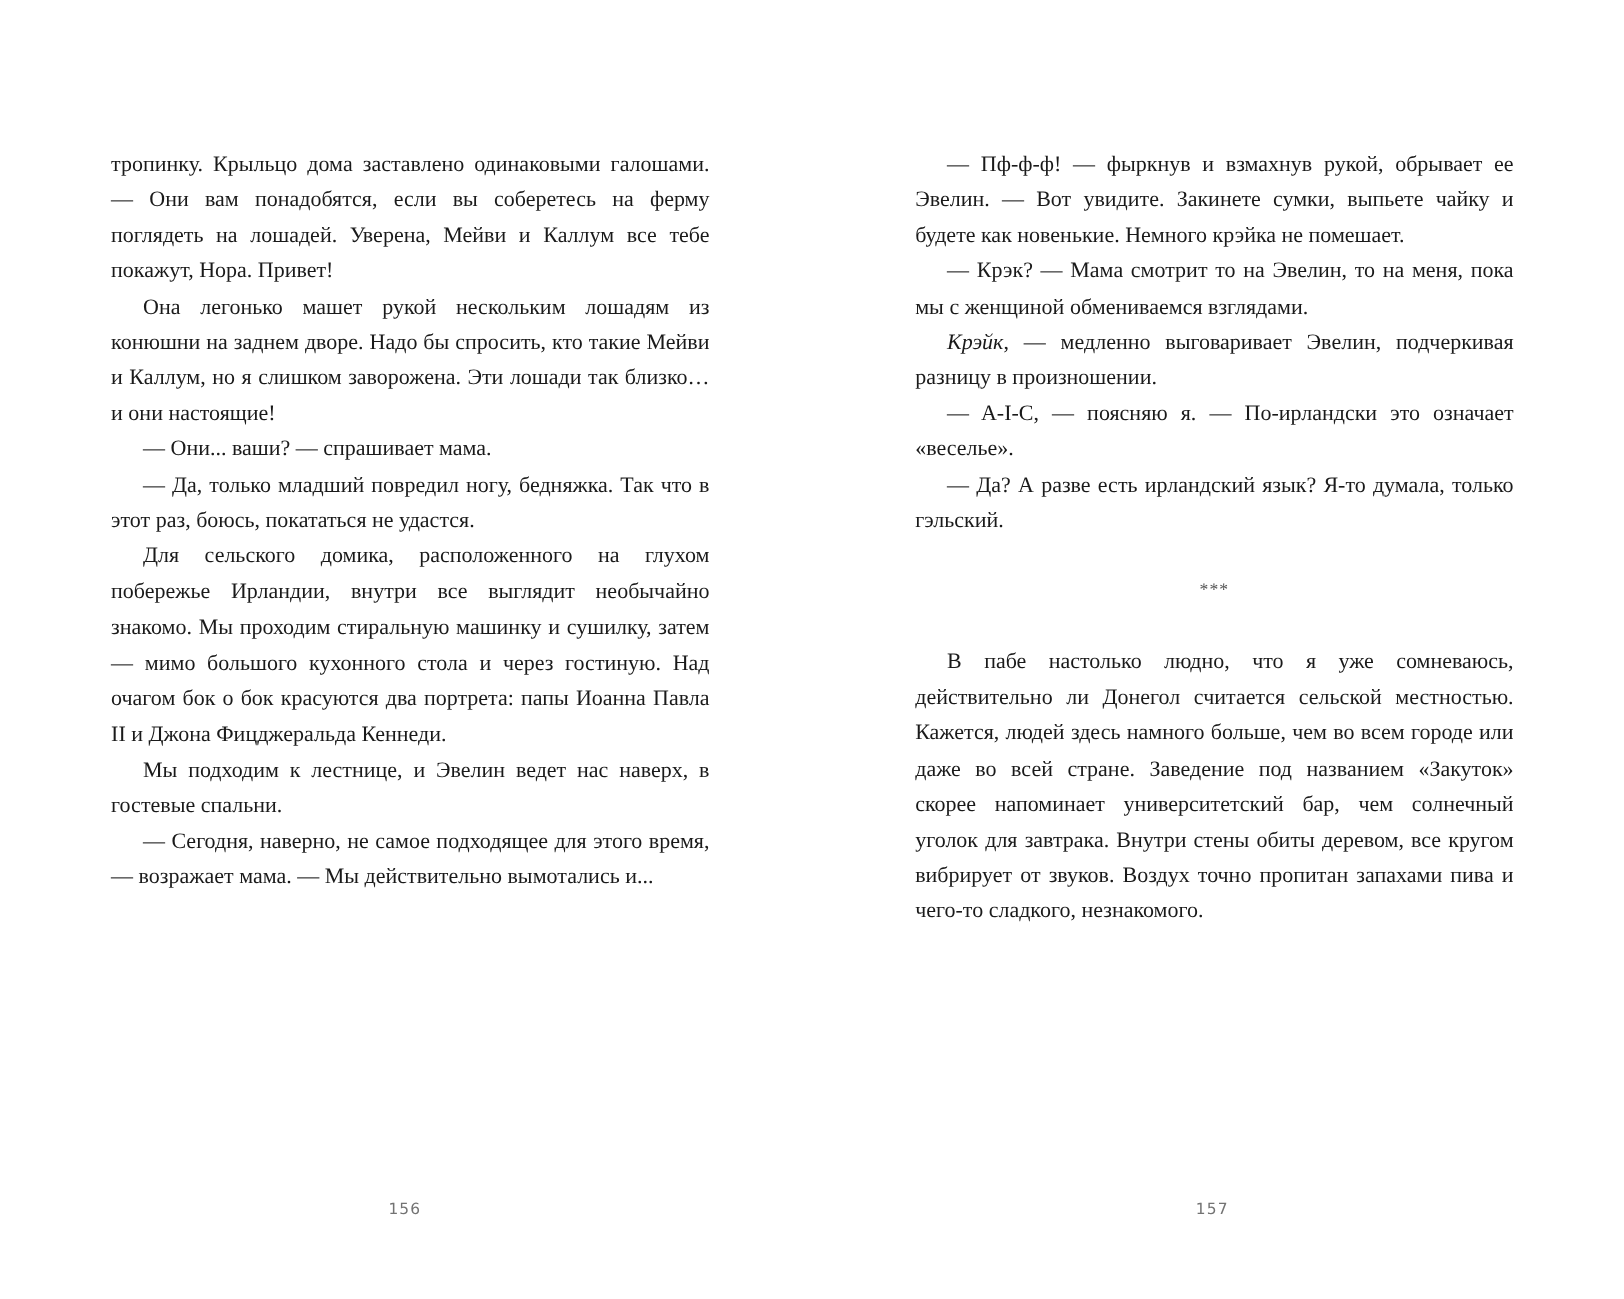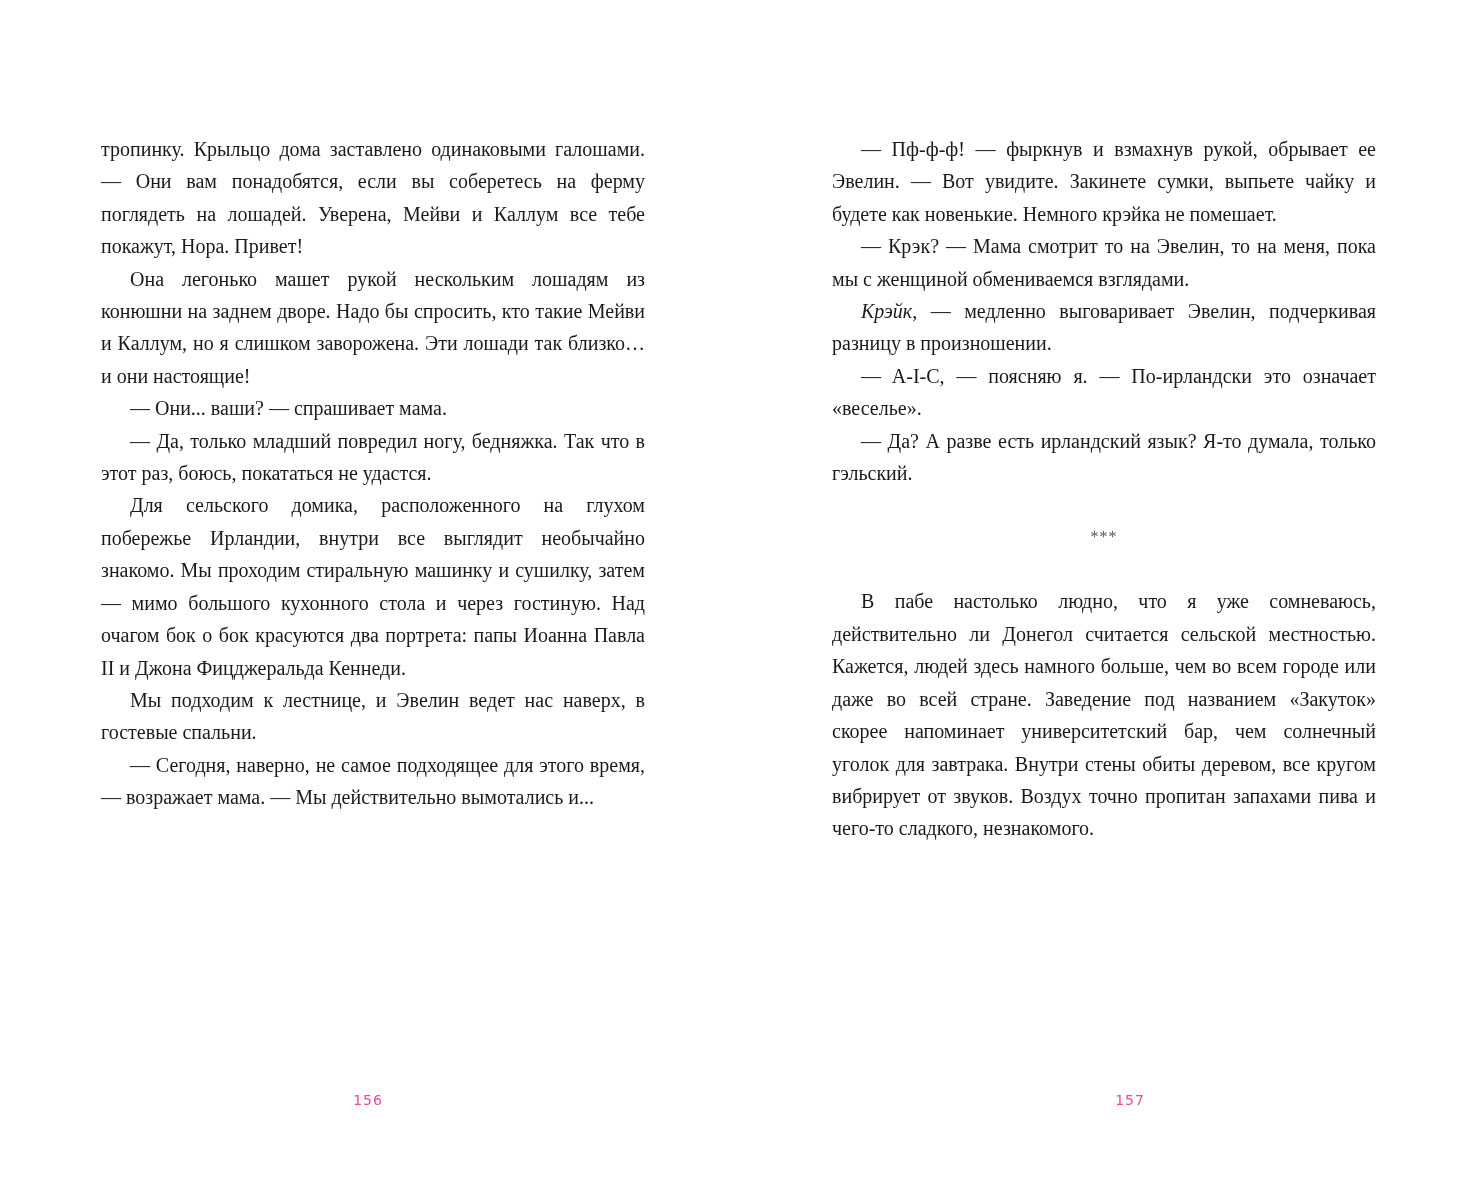--- a/index.html
+++ b/index.html
@@ -9,23 +9,23 @@
   .page.left { left:101px; }
   .page.right { left:832px; }
   .para { margin:0; font-size:20px; line-height:32.4px; text-align:justify;
           text-indent:29px; hyphens:manual; }
   .para.noindent { text-indent:0; }
   .para em { font-style:italic; }
   .sep { text-align:center; font-size:16px; color:#555; height:64px;
          line-height:32px; margin-top:32px; letter-spacing:1px; }
   .pagenum { position:absolute; top:1092px; width:60px; text-align:center;
              font-family:"DejaVu Sans","Liberation Sans",sans-serif; font-size:14px;
-             color:#ec4899; letter-spacing:1px; }
+             color:#737373; letter-spacing:1px; }
   .pagenum.left { left:338px; }
-  .pagenum.right { left:1100px; }
+  .pagenum.right { left:1072px; }
 </style>
 </head>
 <body>
 
 <div class="page left">
   <p class="para noindent">тропинку. Крыльцо дома заставлено одинаковыми галошами. — Они вам понадобятся, если вы соберетесь на ферму поглядеть на лошадей. Уверена, Мейви и Каллум все тебе покажут, Нора. Привет!</p>
   <p class="para">Она легонько машет рукой нескольким лошадям из конюшни на заднем дворе. Надо бы спросить, кто такие Мейви и Каллум, но я слишком заворожена. Эти лошади так близко… и они настоящие!</p>
   <p class="para">— Они... ваши? — спрашивает мама.</p>
   <p class="para">— Да, только младший повредил ногу, бедняжка. Так что в этот раз, боюсь, покататься не удастся.</p>
   <p class="para">Для сельского домика, расположенного на глухом побережье Ирландии, внутри все выглядит необычайно знакомо. Мы проходим стиральную машинку и сушилку, затем — мимо большого кухонного стола и через гостиную. Над очагом бок о бок красуются два портрета: папы Иоанна Павла II и Джона Фицджеральда Кеннеди.</p>

